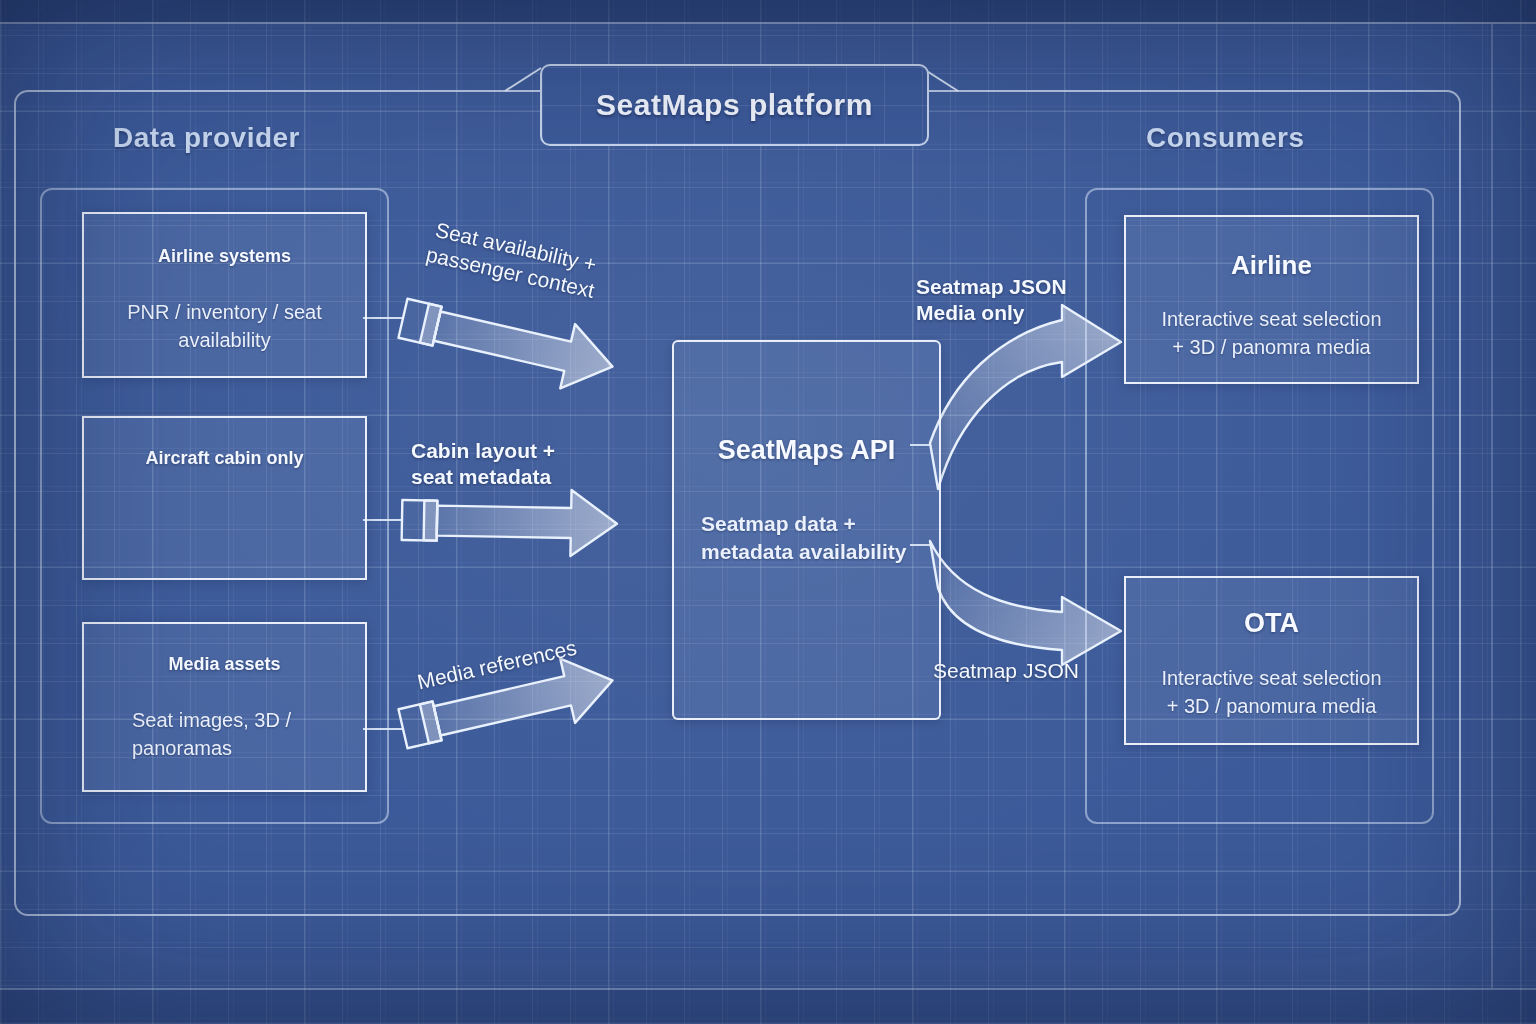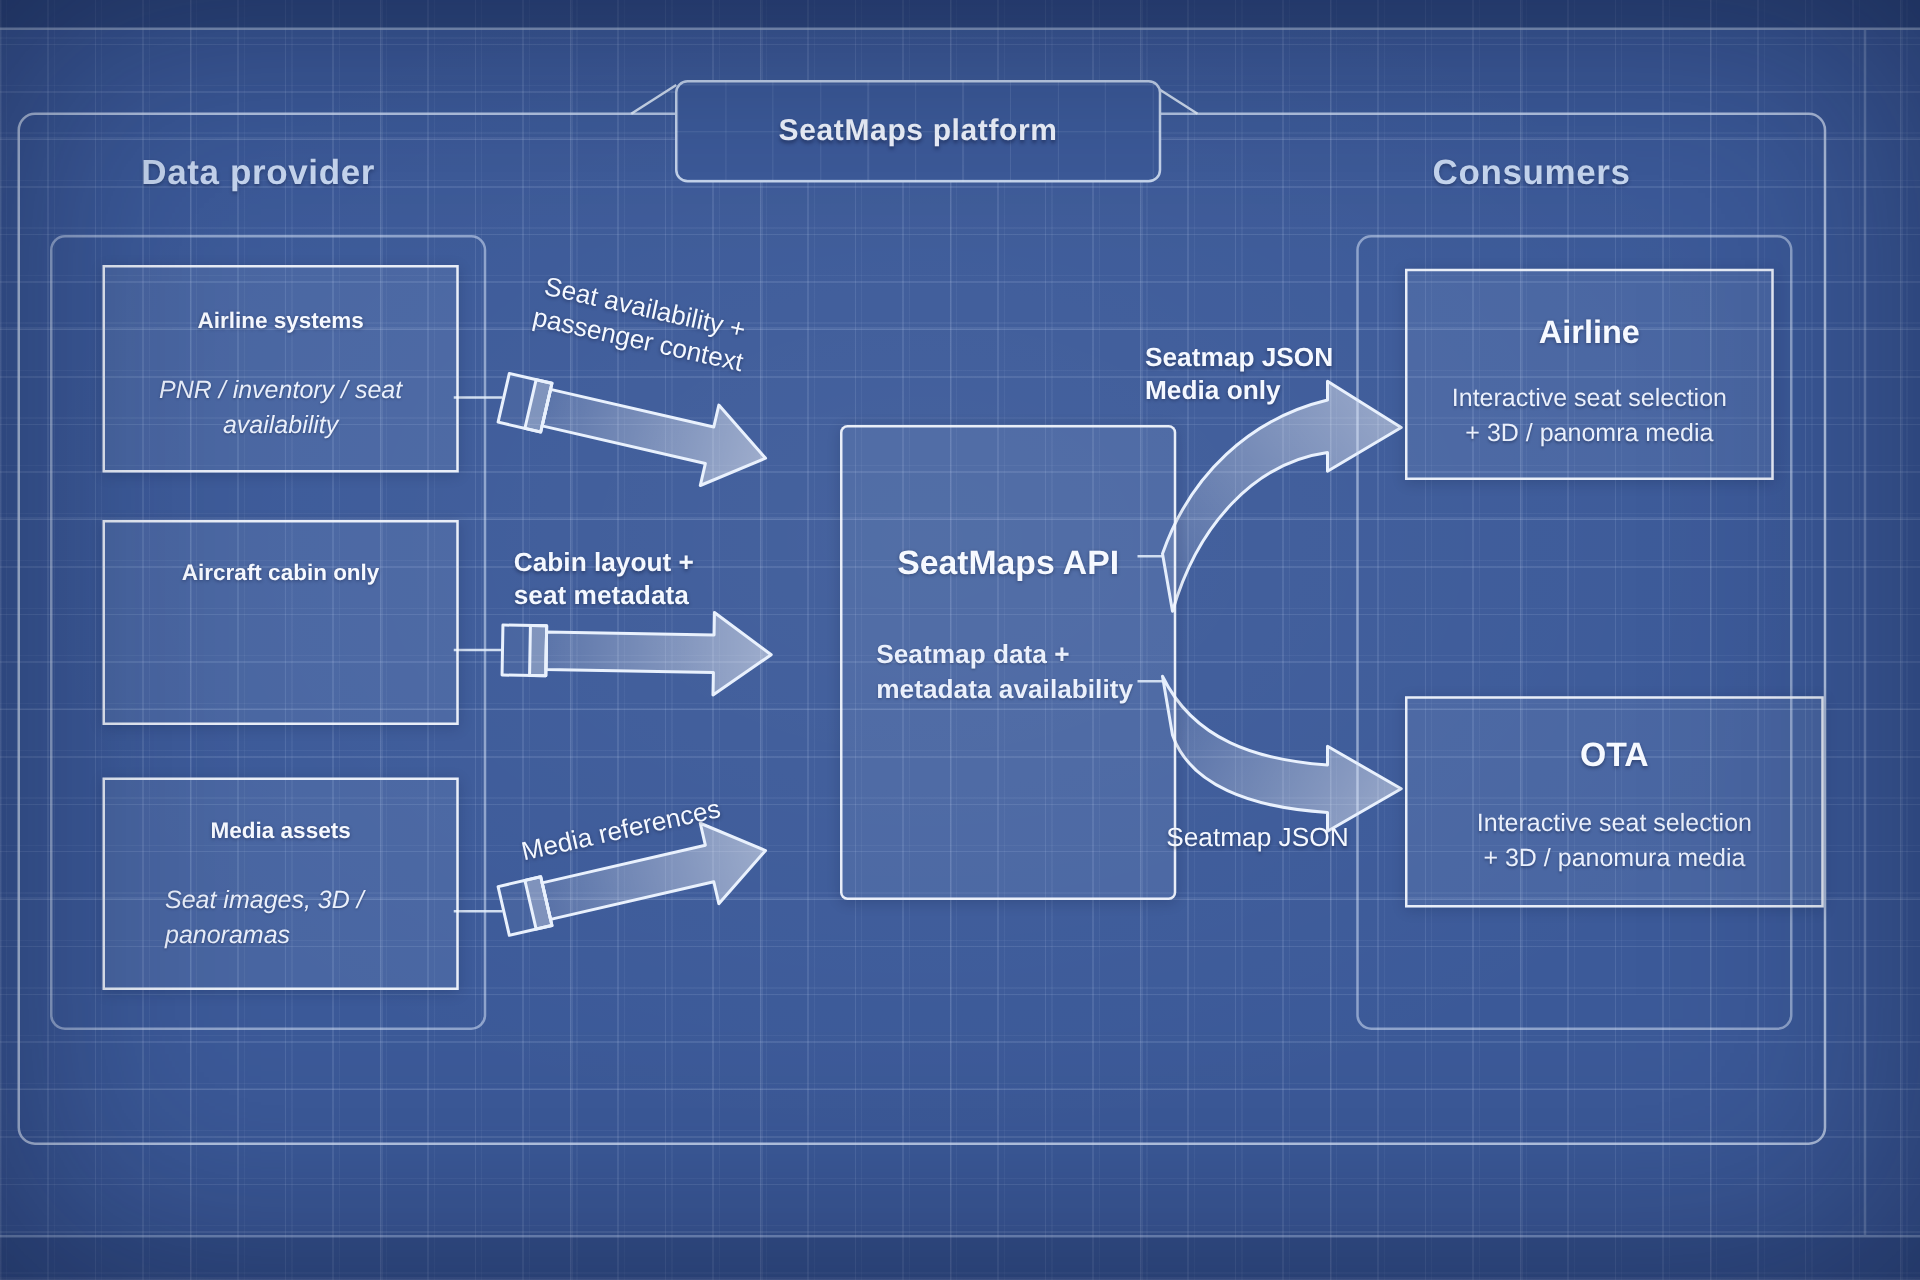--- a/index.html
+++ b/index.html
@@ -26,32 +26,32 @@
   .bottom-shade{left:0;top:990px;width:1536px;height:34px;background:rgba(10,20,50,0.12);}
   .right-vline{left:1491px;top:24px;width:2px;height:964px;background:rgba(205,222,248,0.30);}
   .outer-frame{left:14px;top:90px;width:1443px;height:822px;border:2px solid rgba(216,230,250,0.78);
     border-radius:14px;}
   .title-tab{left:540px;top:64px;width:385px;height:78px;border:2px solid rgba(222,235,252,0.85);
     border-radius:10px;background-color:#3d5b9a;
     background-image:
       repeating-linear-gradient(0deg, rgba(198,215,245,0.13) 0 1px, rgba(0,0,0,0) 1px 38px),
       repeating-linear-gradient(90deg, rgba(198,215,245,0.13) 0 1px, rgba(0,0,0,0) 1px 38px);
     display:flex;align-items:center;justify-content:center;}
-  .title-tab .t{font-size:24px;font-weight:bold;letter-spacing:0.5px;
+  .title-tab .t{font-size:30px;font-weight:bold;letter-spacing:0.5px;
     text-shadow:0 2px 3px rgba(8,16,45,0.4);}
   .section-header{font-size:28px;font-weight:bold;color:#c9d9f2;letter-spacing:0.5px;
     text-shadow:0 2px 3px rgba(8,16,45,0.35);}
   .group-box{border:2px solid rgba(226,238,255,0.50);border-radius:12px;}
   .node{border:2px solid rgba(246,250,255,0.92);background:rgba(198,216,245,0.10);
     box-shadow:0 2px 10px rgba(8,16,45,0.18);}
   .node .title{position:absolute;left:0;right:0;text-align:center;font-size:18px;font-weight:bold;
     color:#f6f9ff;text-shadow:0 1px 3px rgba(8,16,45,0.4);}
   .node .body{position:absolute;font-size:20px;line-height:28px;color:#eaf0fc;
     text-shadow:0 1px 2px rgba(8,16,45,0.35);}
-  .italic{font-style:italic;}
+  .italic{}
   .center{left:0;right:0;text-align:center;}
   .arrow-label{position:absolute;color:#f4f8ff;text-shadow:0 1px 3px rgba(8,16,45,0.45);
     font-size:21px;line-height:26px;white-space:nowrap;}
   .w500{font-weight:500;} .w700{font-weight:bold;}
   svg .ln{stroke:rgba(235,244,255,0.85);stroke-width:2;fill:none;}
   svg .arr{stroke:#e9f1fd;stroke-width:2.4;stroke-linejoin:round;}
 </style>
 </head>
 <body>
 
@@ -141,21 +141,21 @@
   </div>
 
   <div class="abs node" style="left:1124px;top:215px;width:291px;height:165px;">
     <div class="title" style="top:33px;font-size:26px;">Airline</div>
     <div class="body center" style="top:88px;">
       <span style="display:block">Interactive seat selection</span>
       <span style="display:block">+ 3D / panomra media</span>
     </div>
   </div>
 
-  <div class="abs node" style="left:1124px;top:557px;width:291px;height:165px;padding-left:40px;">
+  <div class="abs node" style="left:1124px;top:576px;width:291px;height:165px;">
     <div class="title" style="top:30px;font-size:27px;">OTA</div>
     <div class="body center" style="top:86px;">
       <span style="display:block">Interactive seat selection</span>
       <span style="display:block">+ 3D / panomura media</span>
     </div>
   </div>
 
   <div class="arrow-label w500" style="left:408px;top:234px;width:210px;text-align:center;
        transform:rotate(12.5deg);">
     <span style="display:block">Seat availability +</span>

